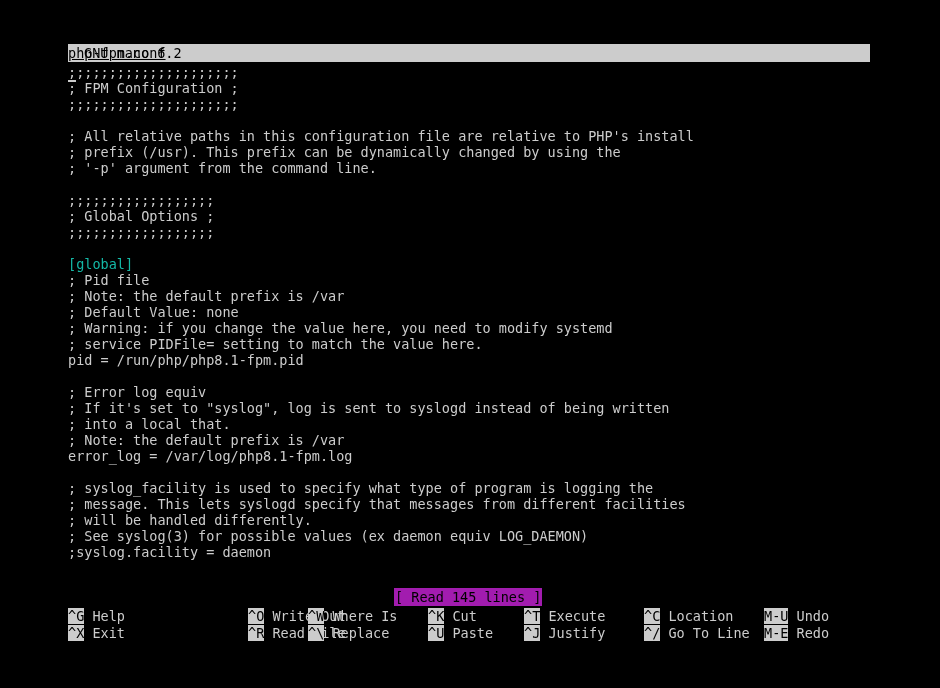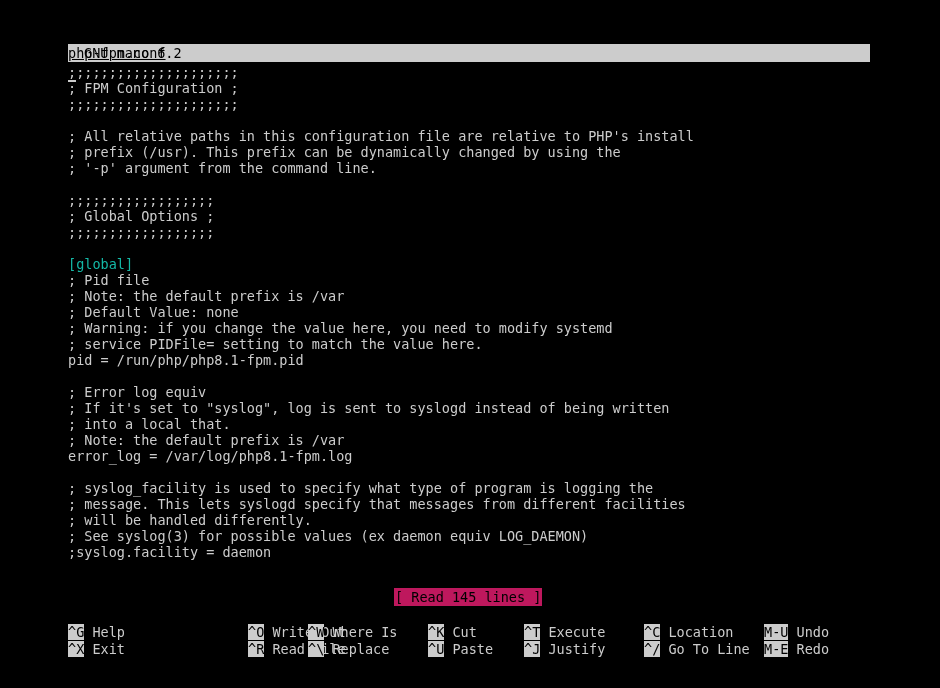--- a/index.html
+++ b/index.html
@@ -76,21 +76,21 @@
     display: inline-block;
     border-bottom: 2px solid #cccccc;
     margin-bottom: -2px;
   }
 
   
   .statusbar {
     position: absolute;
     top: 588px;
     left: 394px;
-    background: #be185d;
+    background: #a21caf;
     color: #000000;
     white-space: pre;
     font-size: 13.5px;
     line-height: 18px;
     height: 18px;
     padding: 0 1px;
   }
 
   
   .helpbar {
@@ -100,21 +100,21 @@
     width: 864px;
   }
   .help-row {
     position: relative;
     height: 17px;
     line-height: 17px;
     white-space: pre;
   }
   .help-entry {
     position: absolute;
-    top: 16px;
+    top: 0;
     white-space: pre;
     font-size: 13.5px;
   }
   .help-key {
     background: #cccccc;
     color: #000000;
     white-space: pre;
   }
   .help-label {
     color: #cccccc;

